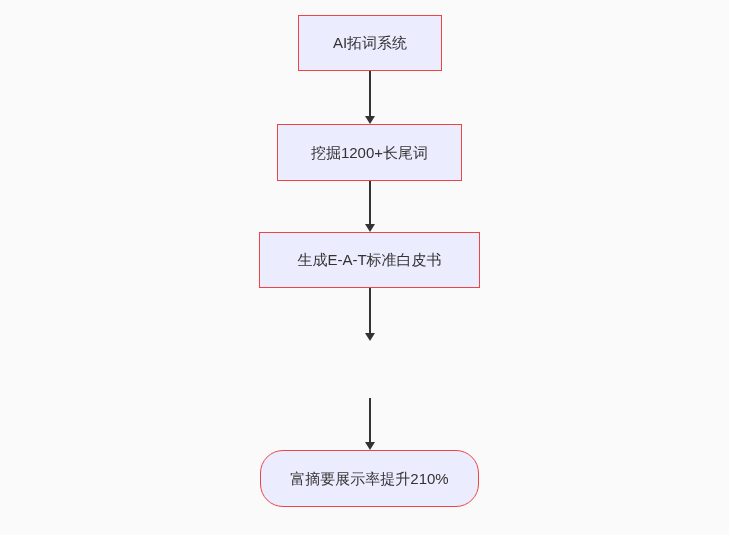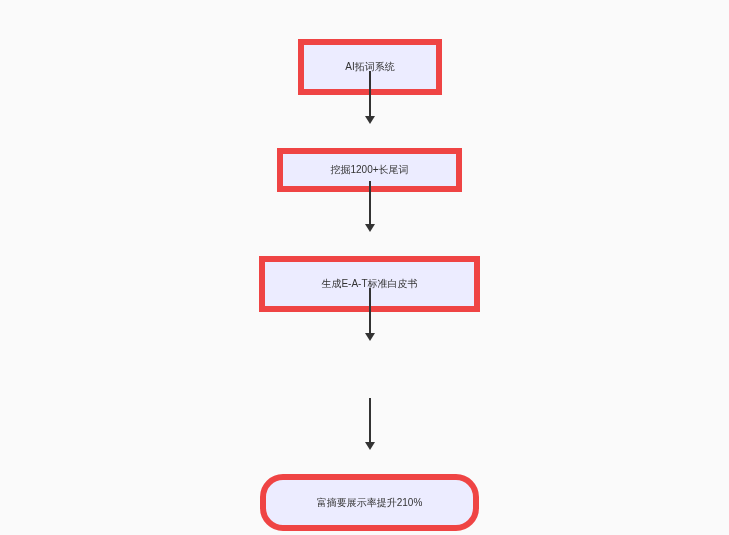--- a/index.html
+++ b/index.html
@@ -13,33 +13,32 @@
   }
   .canvas {
     position: relative;
     width: 729px;
     height: 535px;
   }
   .node {
     position: absolute;
     box-sizing: border-box;
     background: #ececff;
-    border: 6px solid #ef4444;
+    border: 1px solid #ef4444;
     color: #333333;
-    font-size: 10px;
+    font-size: 15px;
     line-height: 1.2;
     display: flex;
     align-items: center;
     justify-content: center;
     text-align: center;
     white-space: nowrap;
-    margin-top: 24px;
   }
   .n1 { left: 298px; top: 15px;  width: 144px; height: 56px; }
-  .n2 { left: 277px; top: 124px; width: 185px; height: 44px; }
+  .n2 { left: 277px; top: 124px; width: 185px; height: 57px; }
   .n3 { left: 259px; top: 232px; width: 221px; height: 56px; }
   .n4 { left: 263px; top: 341px; width: 214px; height: 57px; }
   .n5 { left: 260px; top: 450px; width: 219px; height: 57px; border-radius: 23px; }
 
   .edge {
     position: absolute;
     left: 369px;
     width: 2px;
     background: #333333;
   }

